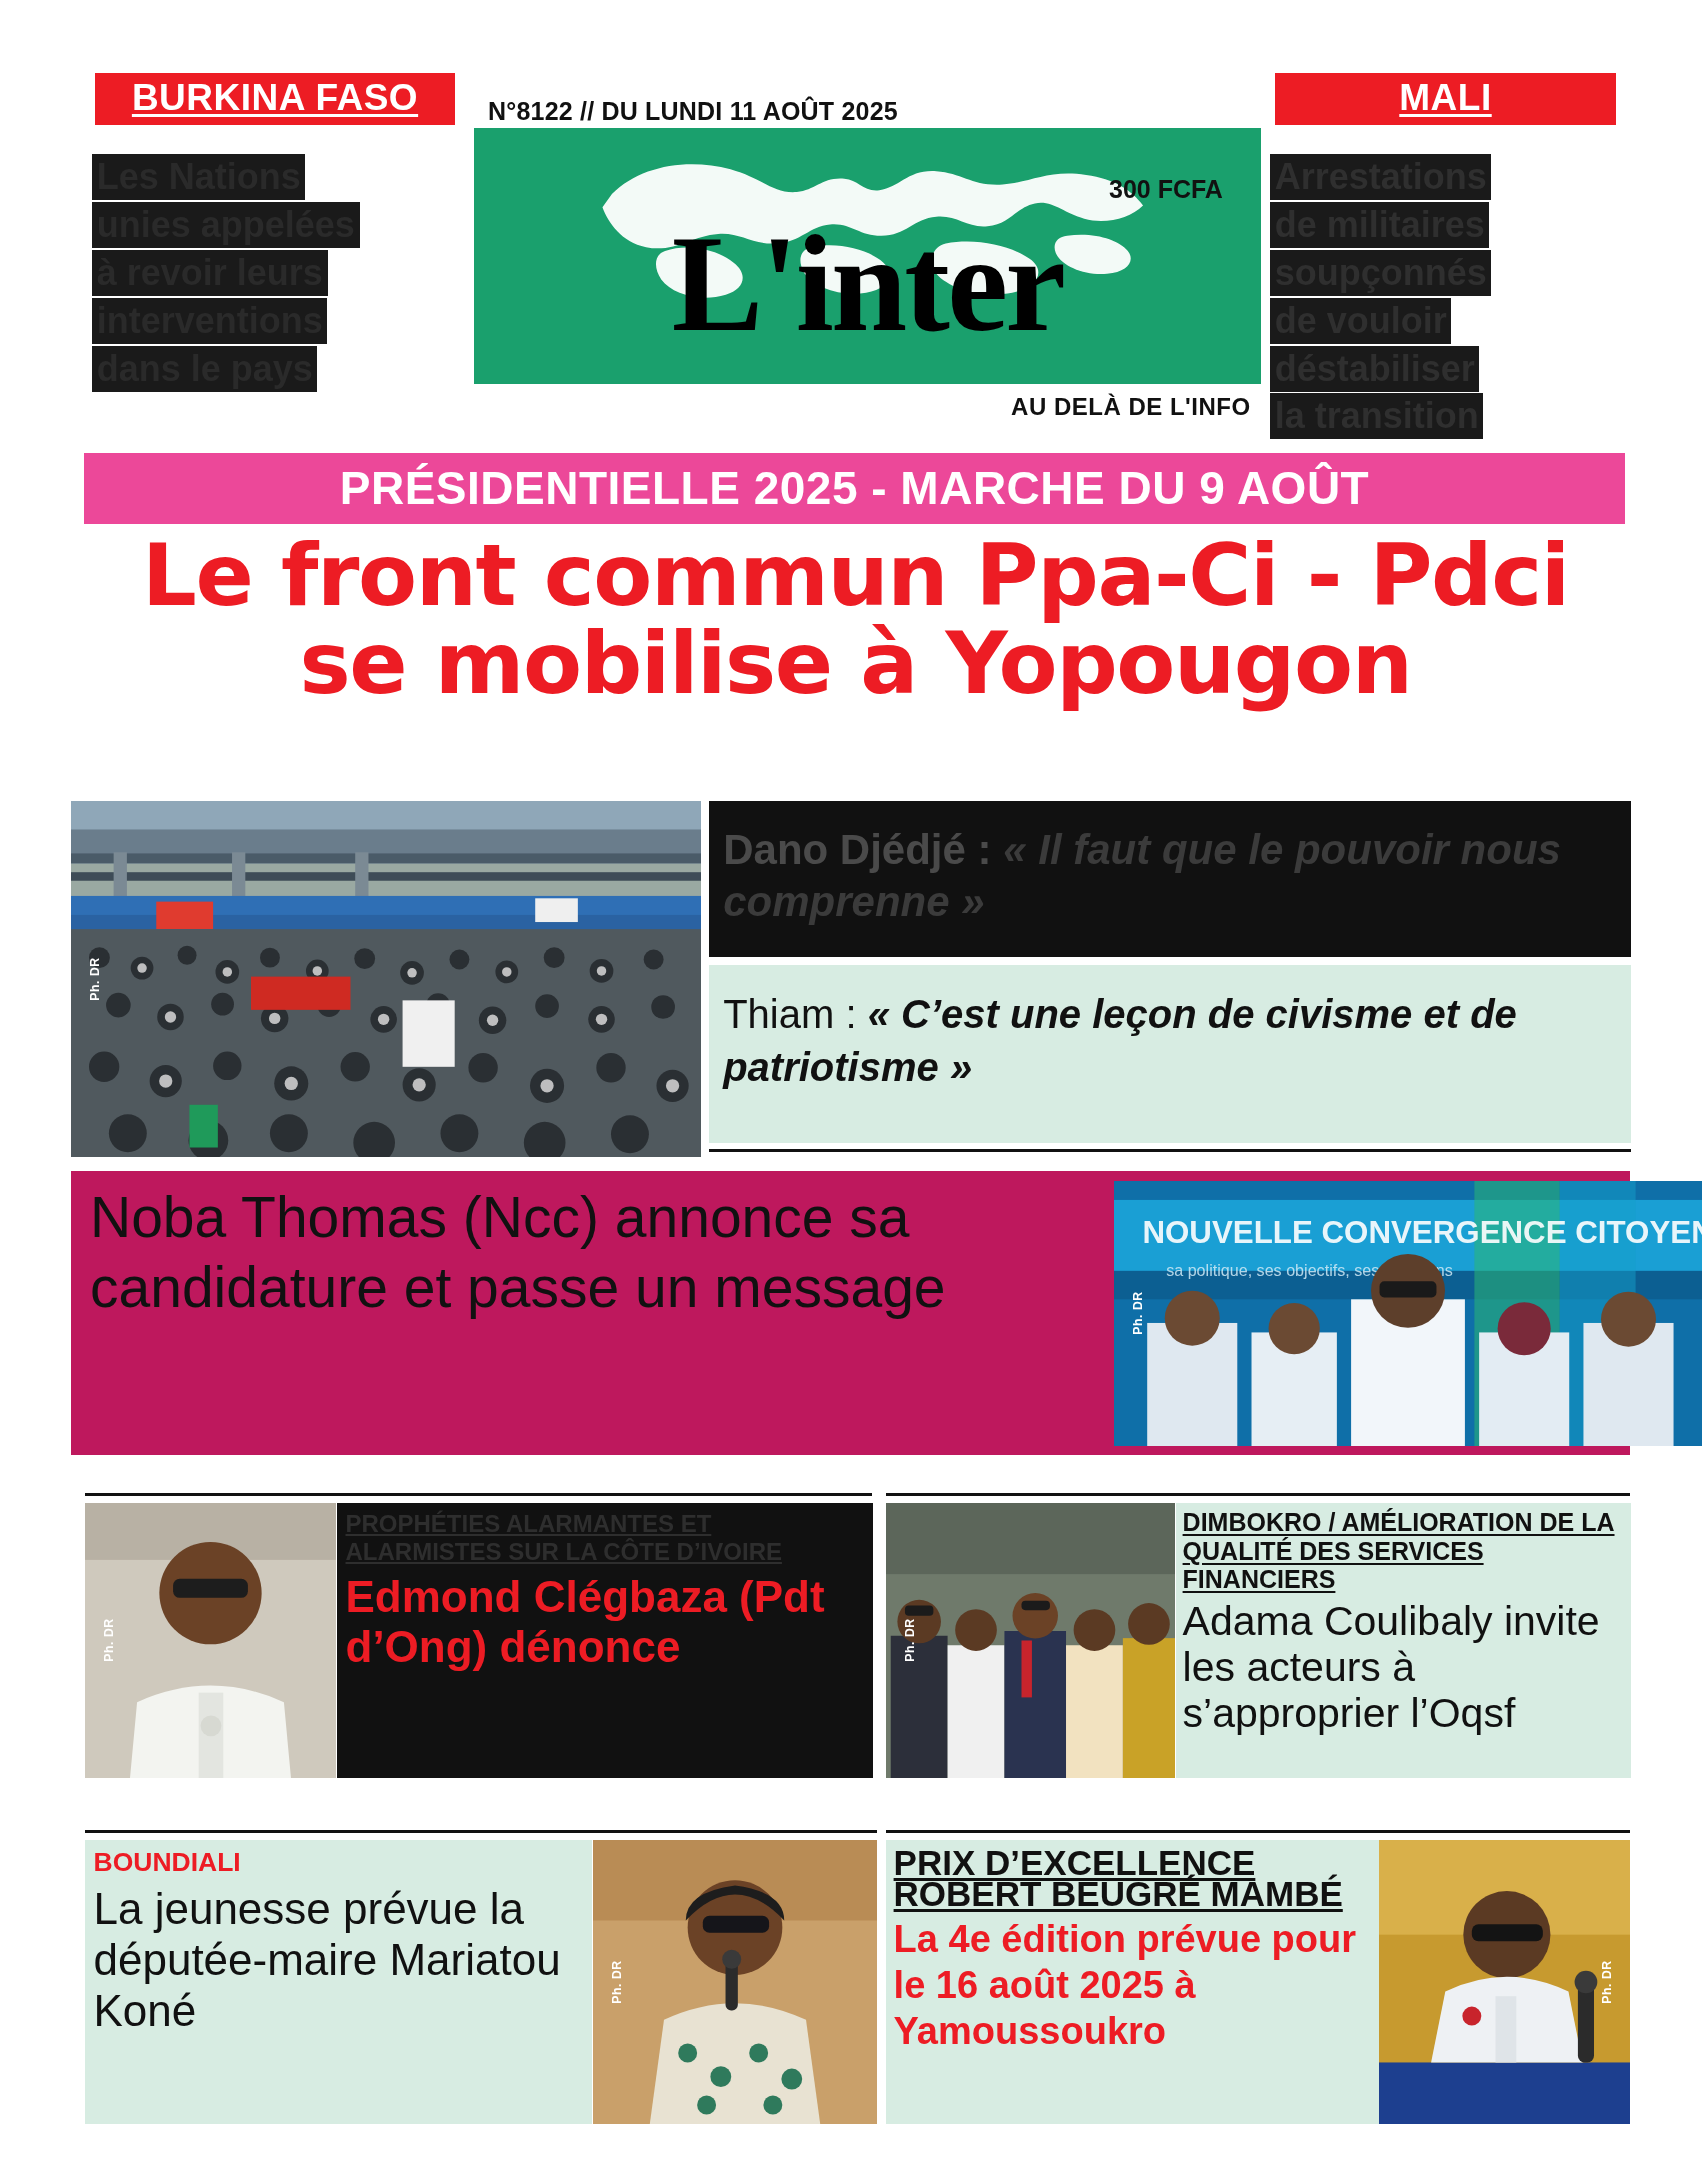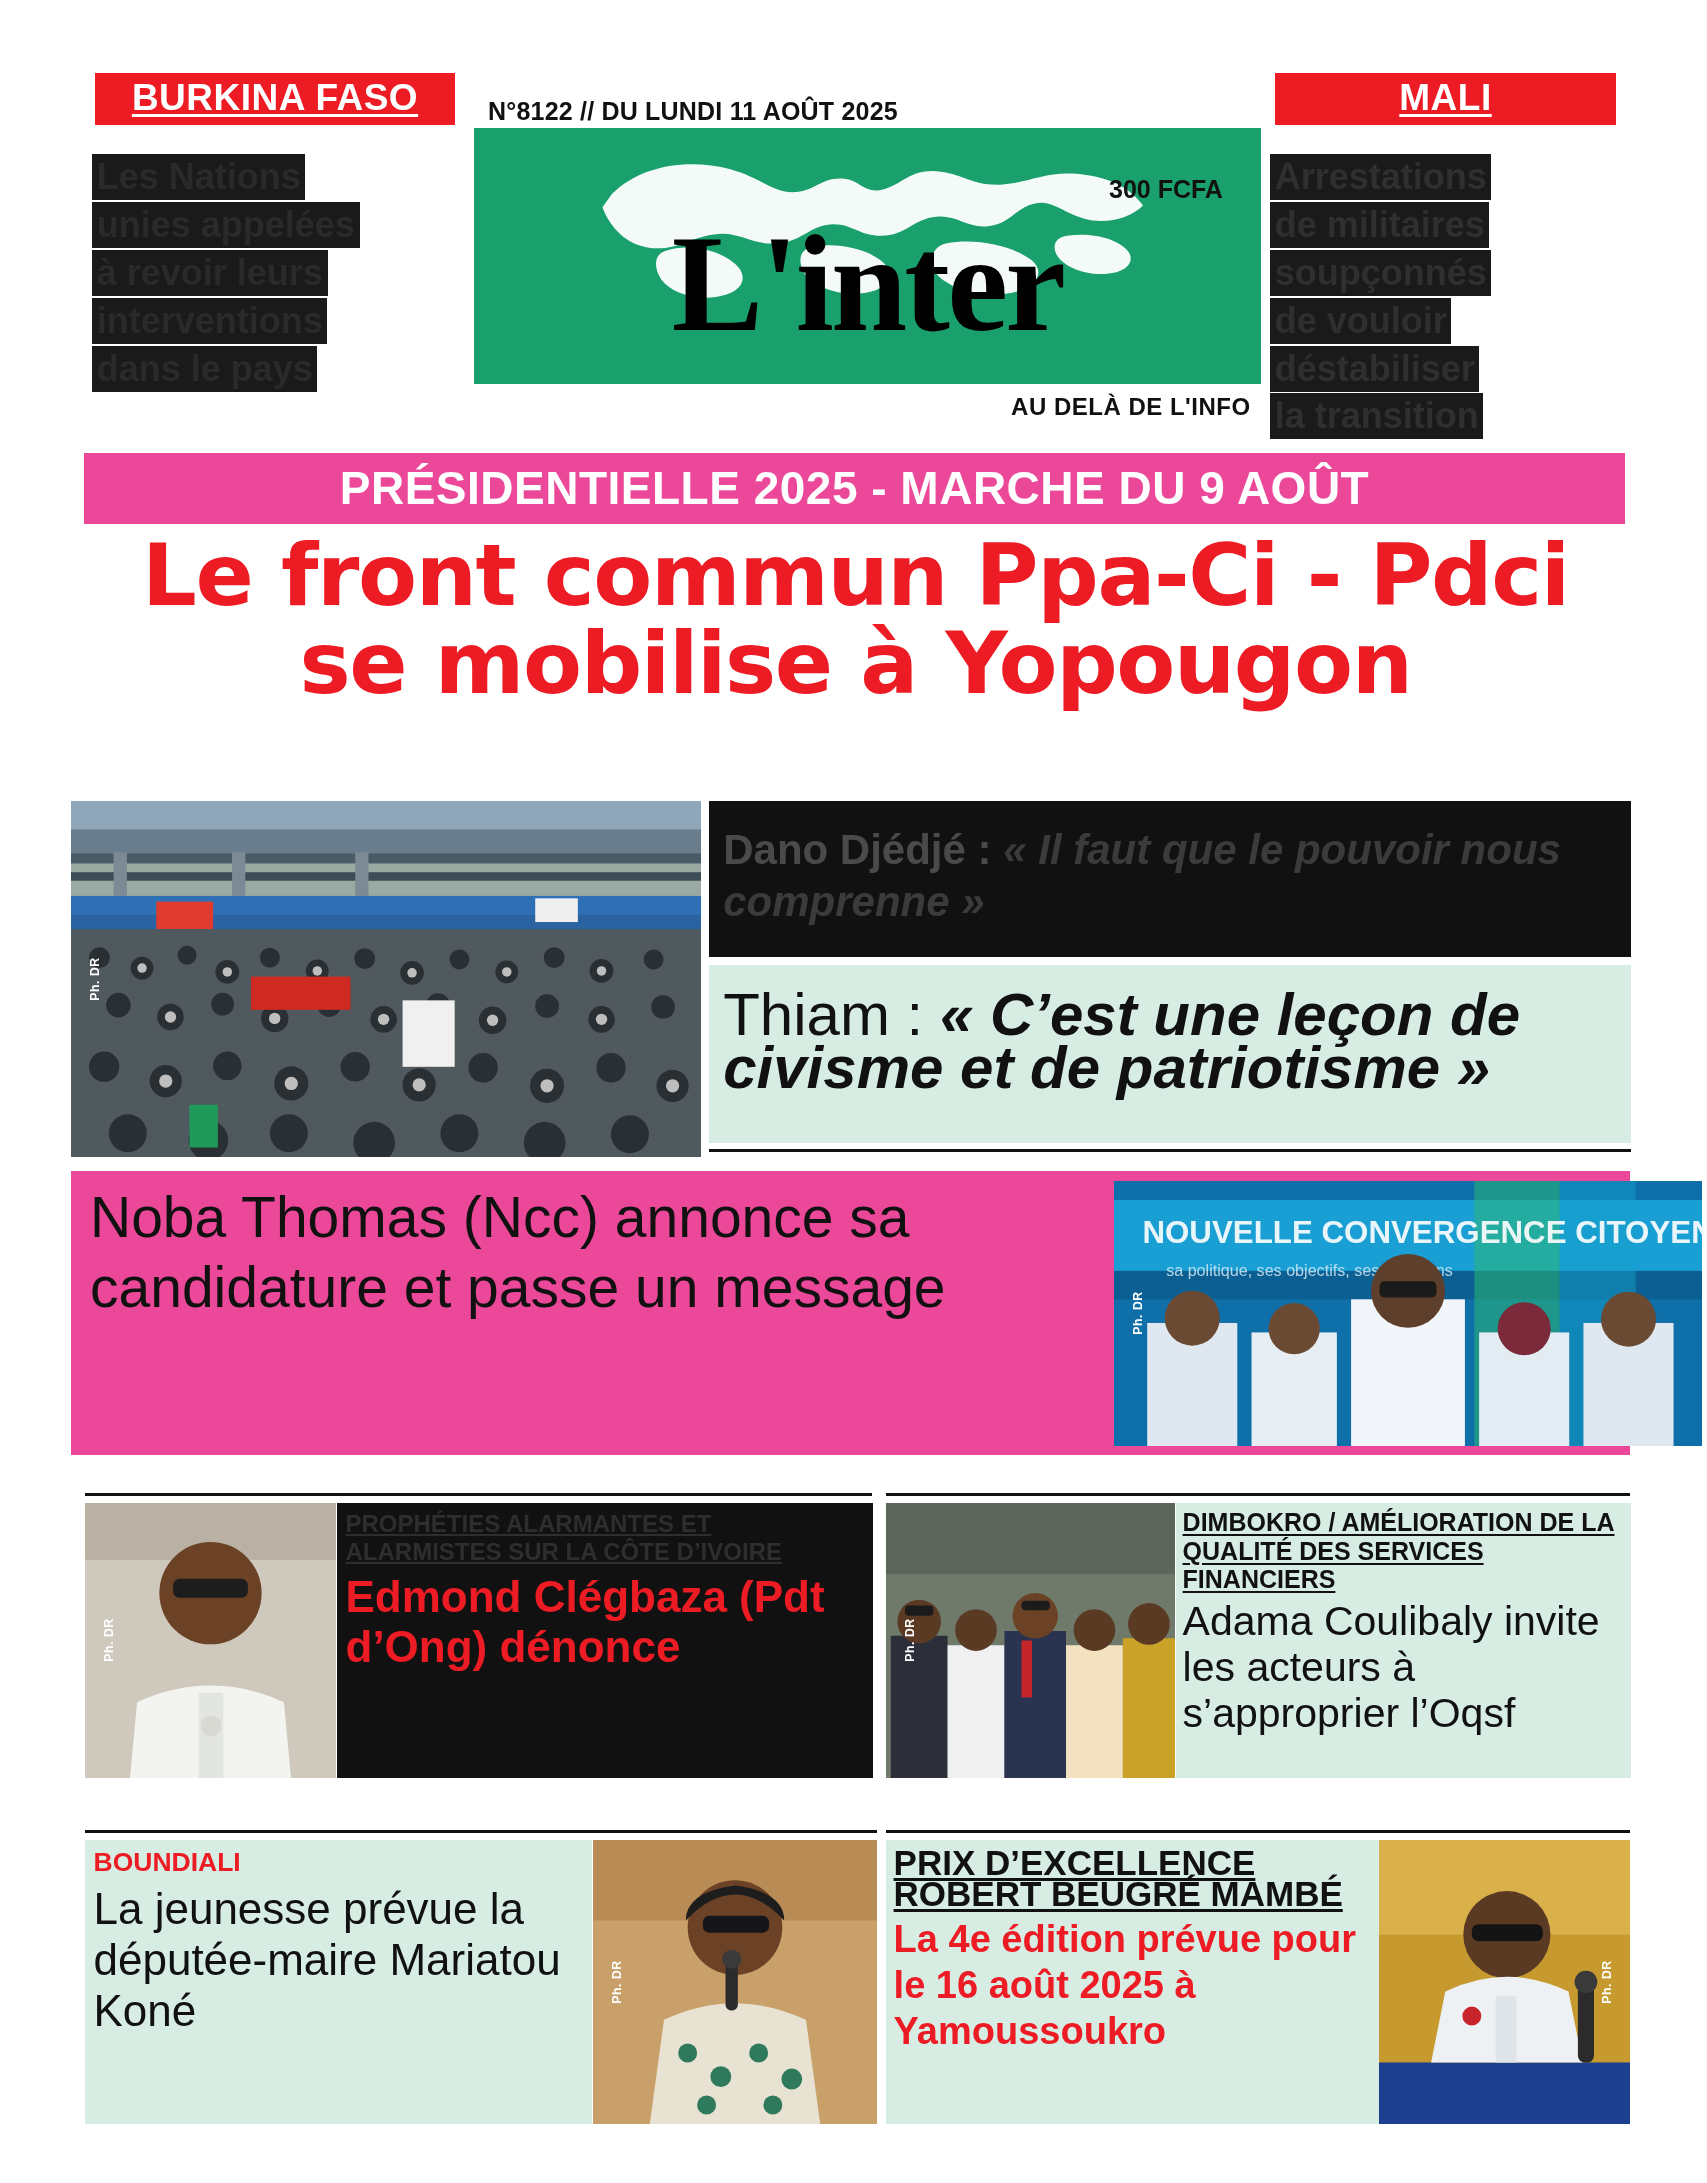--- a/index.html
+++ b/index.html
@@ -170,39 +170,39 @@
   }
   #quote-dano .q-name { color: #4a4a4a; font-style: normal; }
 
   
   #quote-thiam {
     position: absolute;
     left: 709px; top: 965px;
     width: 922px; height: 178px;
     background: #d7ece2;
     color: #111;
-    font-size: 60px;
+    font-size: 40px;
     line-height: 53px;
     padding: 23px 11.4px 0 14.2px;
     font-weight: 500;
   }
   #quote-thiam .em { font-style: italic; font-weight: bold; }
 
   .hrule {
     position: absolute;
     background: #111;
     height: 3.3px;
   }
 
   
   #noba-block {
     position: absolute;
     left: 71px; top: 1171px;
     width: 1559px; height: 284px;
-    background: #ec4899;
+    background: #be185d;
   }
   #noba-title {
     position: absolute;
     left: 19px; top: 11.4px;
     width: 1005px;
     font-size: 57px;
     line-height: 70px;
     color: #111;
     font-weight: 500;
   }

